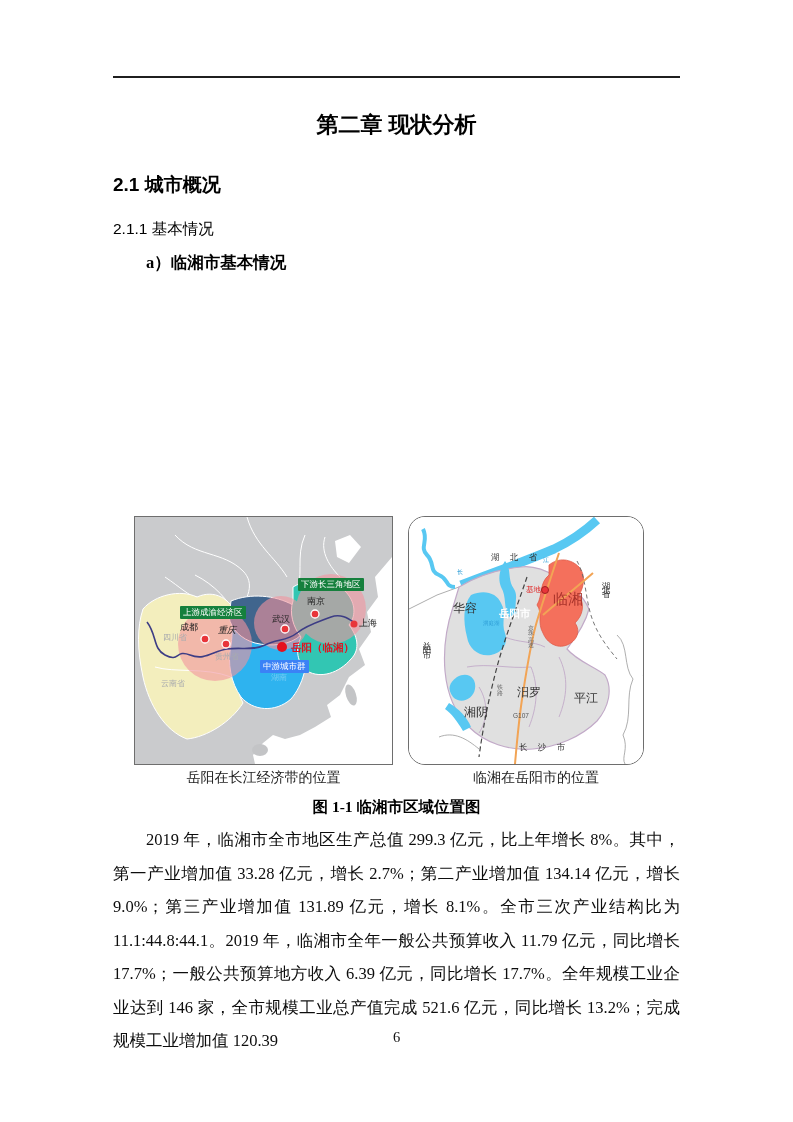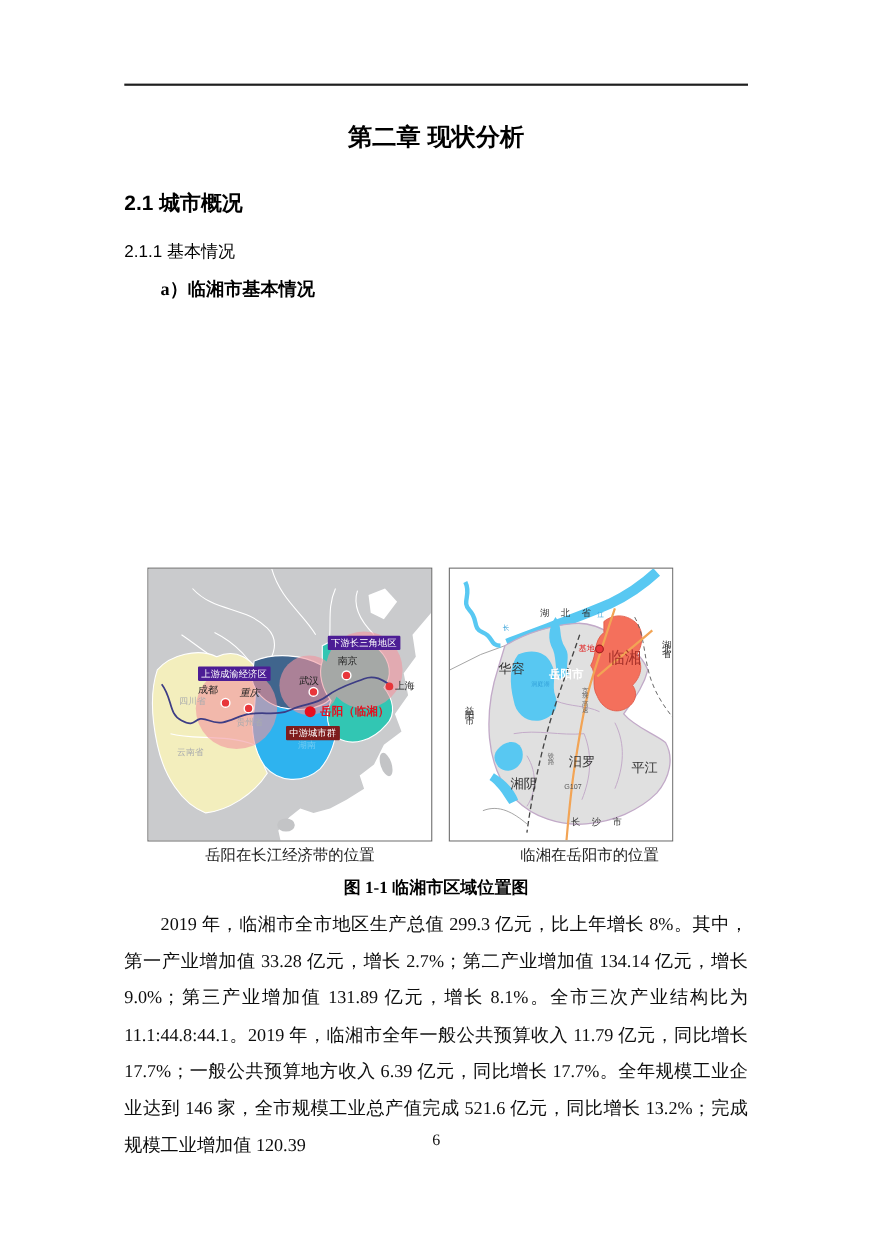--- a/index.html
+++ b/index.html
@@ -29,22 +29,22 @@
   .map-caption{position:absolute;top:769px;text-align:center;
                font-family:"Liberation Sans","DejaVu Sans",sans-serif;font-size:14px;color:#222;}
   .cap-left{left:134px;width:259px;}
   .cap-right{left:408px;width:256px;}
   .fig-caption{position:absolute;left:0;right:0;top:797px;text-align:center;
                font-weight:bold;font-size:15.5px;color:#000;}
   .page-num{position:absolute;left:0;right:0;top:1029px;text-align:center;font-size:14.5px;color:#111;}
   
   .mlabel{position:absolute;white-space:nowrap;line-height:1;
           font-family:"Liberation Sans","DejaVu Sans",sans-serif;}
-  .redbox{background:#4c1d95;color:#fff;font-size:8.5px;padding:2px 3px;border-radius:1px;}
-  .darkredbox{background:#7f1d1d;color:#fff;font-size:8.5px;padding:2px 3px;border-radius:1px;}
+  .redbox{background:#15803d;color:#fff;font-size:8.5px;padding:2px 3px;border-radius:1px;}
+  .darkredbox{background:#3b82f6;color:#fff;font-size:8.5px;padding:2px 3px;border-radius:1px;}
   .city{font-size:9px;color:#222;}
   .prov{font-size:8px;color:#a9abae;}
   .yy-red{font-size:10.5px;font-weight:bold;color:#e60f1e;}
   .hunan-lb{font-size:8px;color:#74ccf4;}
   .vert{writing-mode:vertical-rl;text-orientation:upright;}
   .rm-prov{font-size:8.5px;color:#333;letter-spacing:4px;}
   .rm-prov-v{font-size:8.5px;color:#333;letter-spacing:4px;}
   .rm-city{font-size:12px;color:#333;}
   .rm-yy{font-size:10.5px;font-weight:bold;color:#fff;}
   .rm-lx{font-size:15px;color:#a8322a;}
@@ -117,21 +117,21 @@
       <div class="mlabel city" style="left:137px;top:98px;">武汉</div>
       <div class="mlabel city" style="left:172px;top:80px;">南京</div>
       <div class="mlabel city" style="left:224px;top:102px;">上海</div>
       <div class="mlabel yy-red" style="left:156px;top:125px;">岳阳（临湘）</div>
       <div class="mlabel prov" style="left:28px;top:117px;">四川省</div>
       <div class="mlabel prov" style="left:80px;top:136px;">贵州省</div>
       <div class="mlabel prov" style="left:26px;top:163px;">云南省</div>
       <div class="mlabel hunan-lb" style="left:136px;top:157px;">湖南</div>
     </div>
 
-    <div class="map-box" style="width:204px;">
+    <div class="map-box" style="width:236px;border-radius:17px;">
       <svg width="254" height="247" viewBox="0 0 254 247">
         <rect width="254" height="247" fill="#ffffff"></rect>
 
         <g stroke="#999" stroke-width="0.8" fill="none">
           <path d="M0,92 L28,78 L50,70"></path>
           <path d="M208,118 C220,128 214,150 224,162 C216,180 224,200 214,218 C220,232 212,240 216,247"></path>
           <path d="M30,220 C45,214 58,222 70,232"></path>
         </g>
 
         <path d="M52,68 C85,55 115,45 145,32 C160,25 175,15 188,3" fill="none" stroke="#58c8f2" stroke-width="9"></path>

